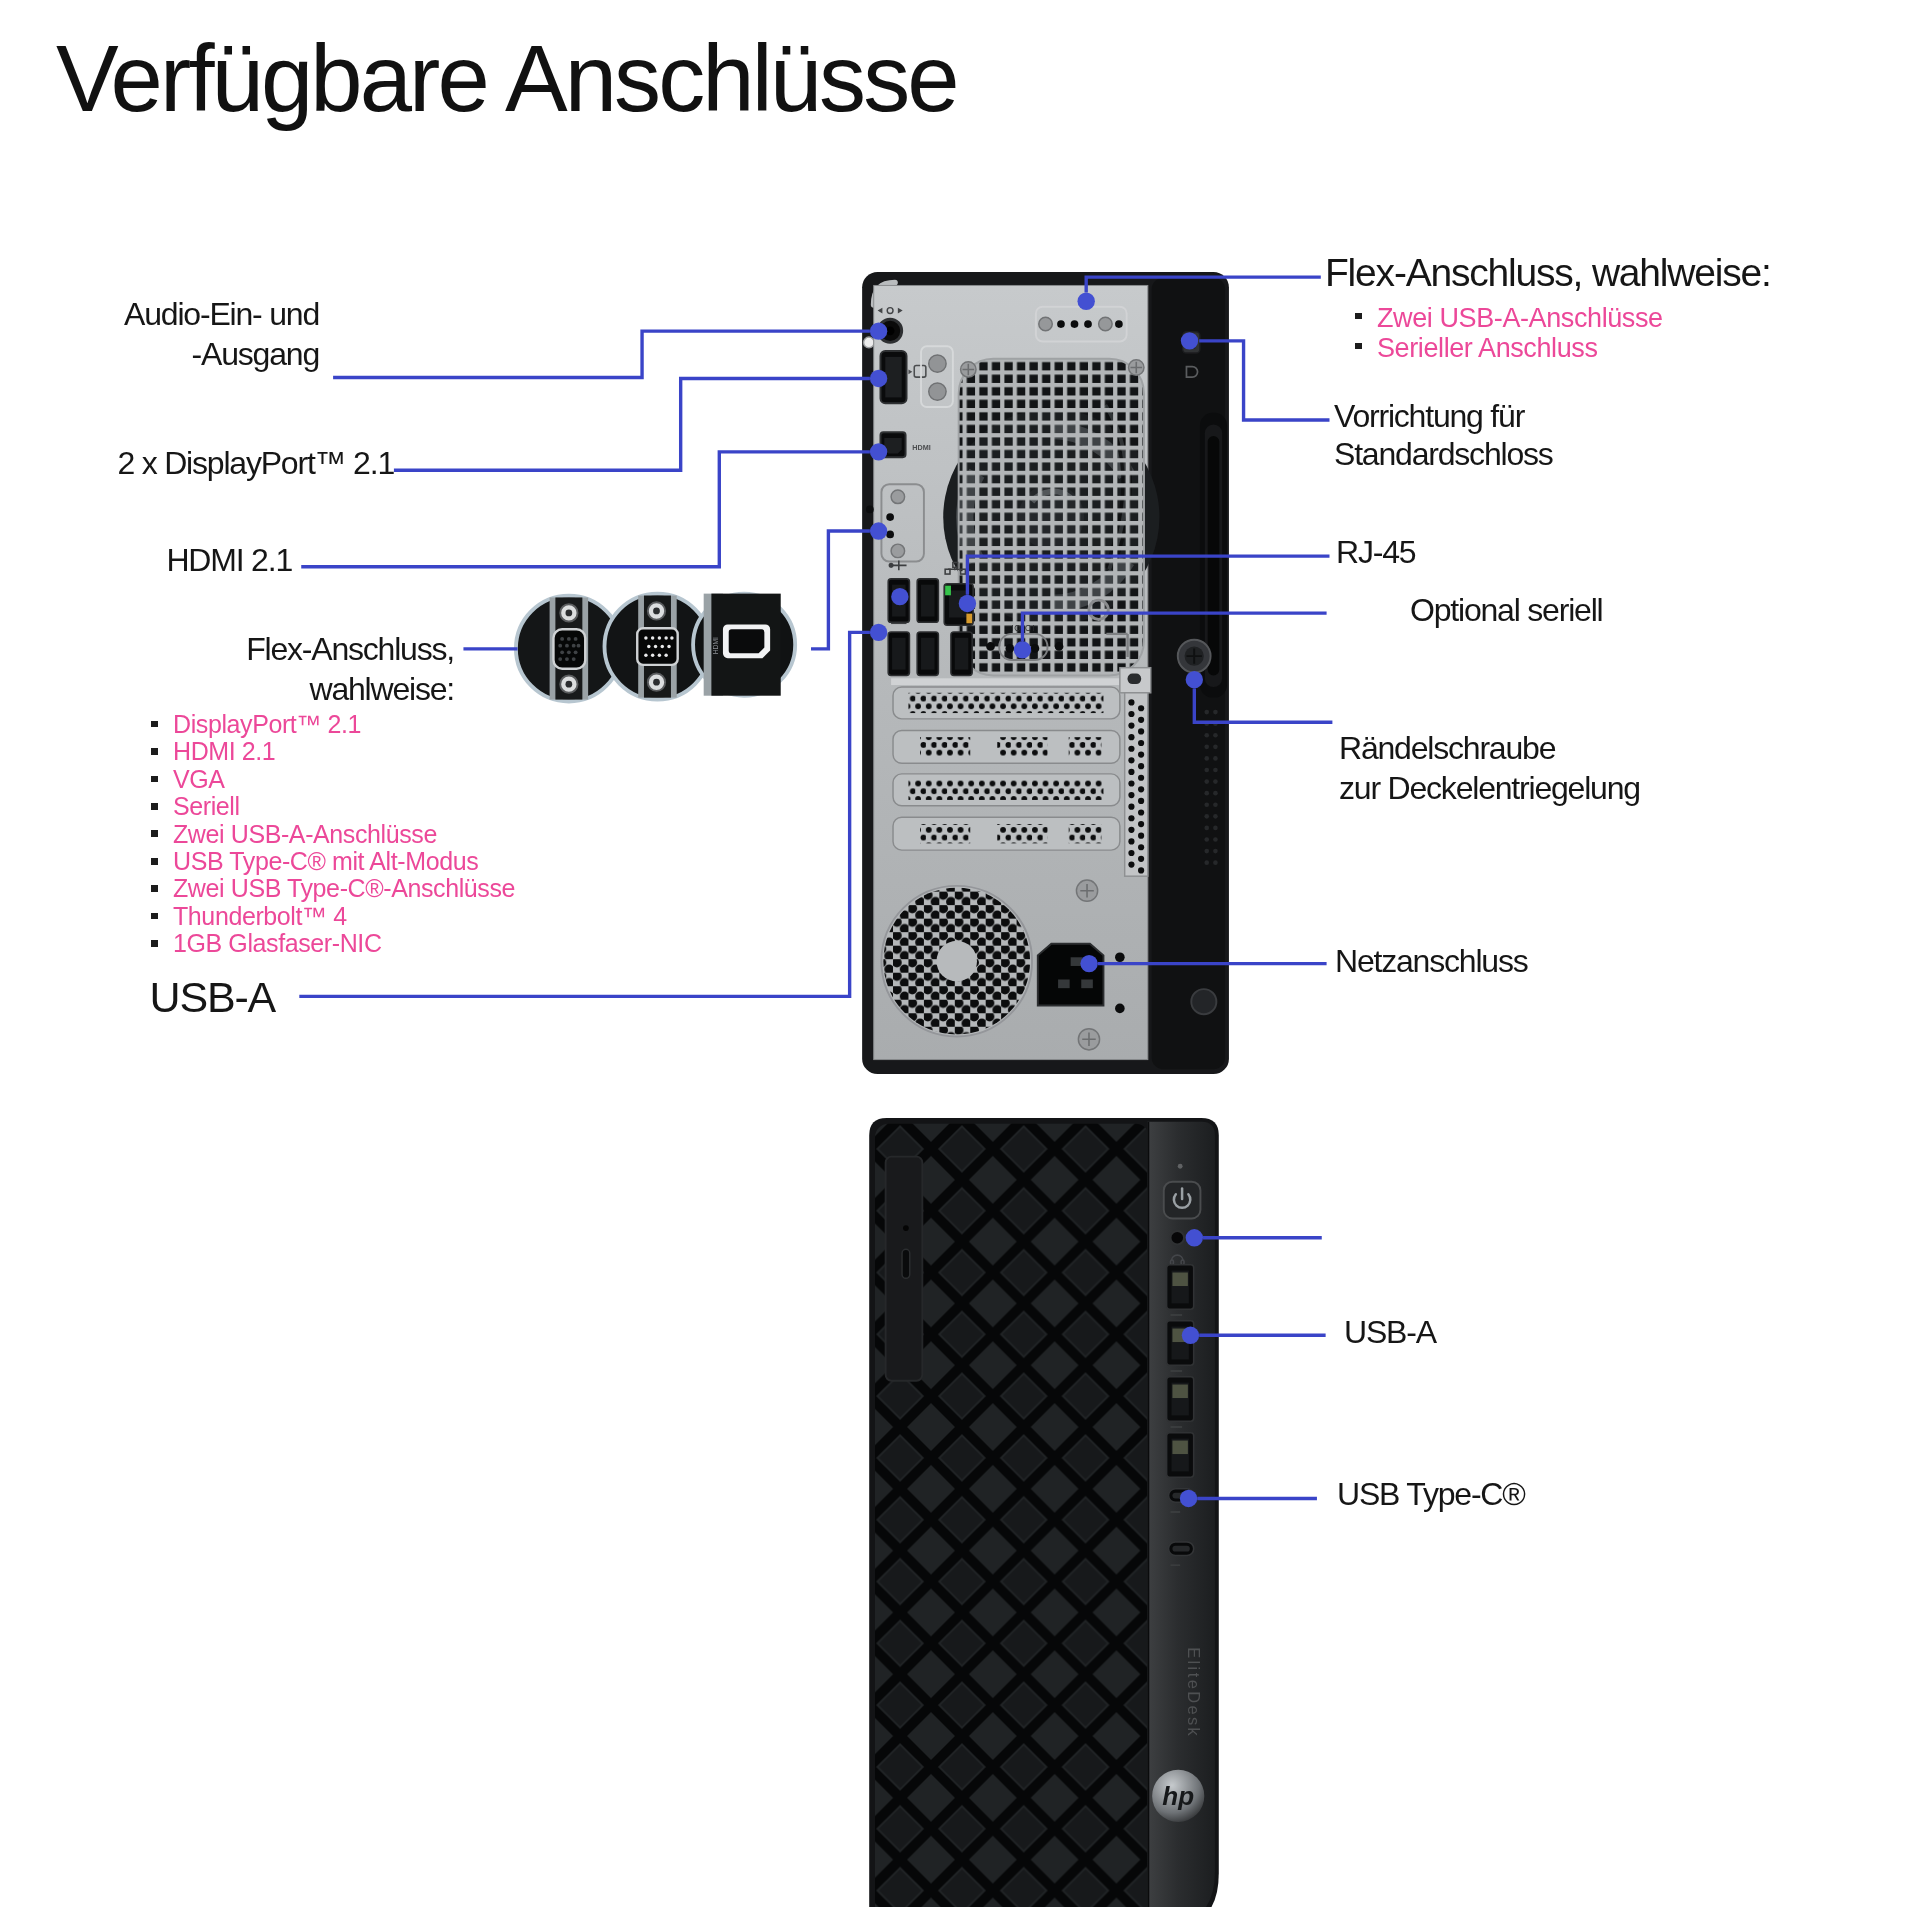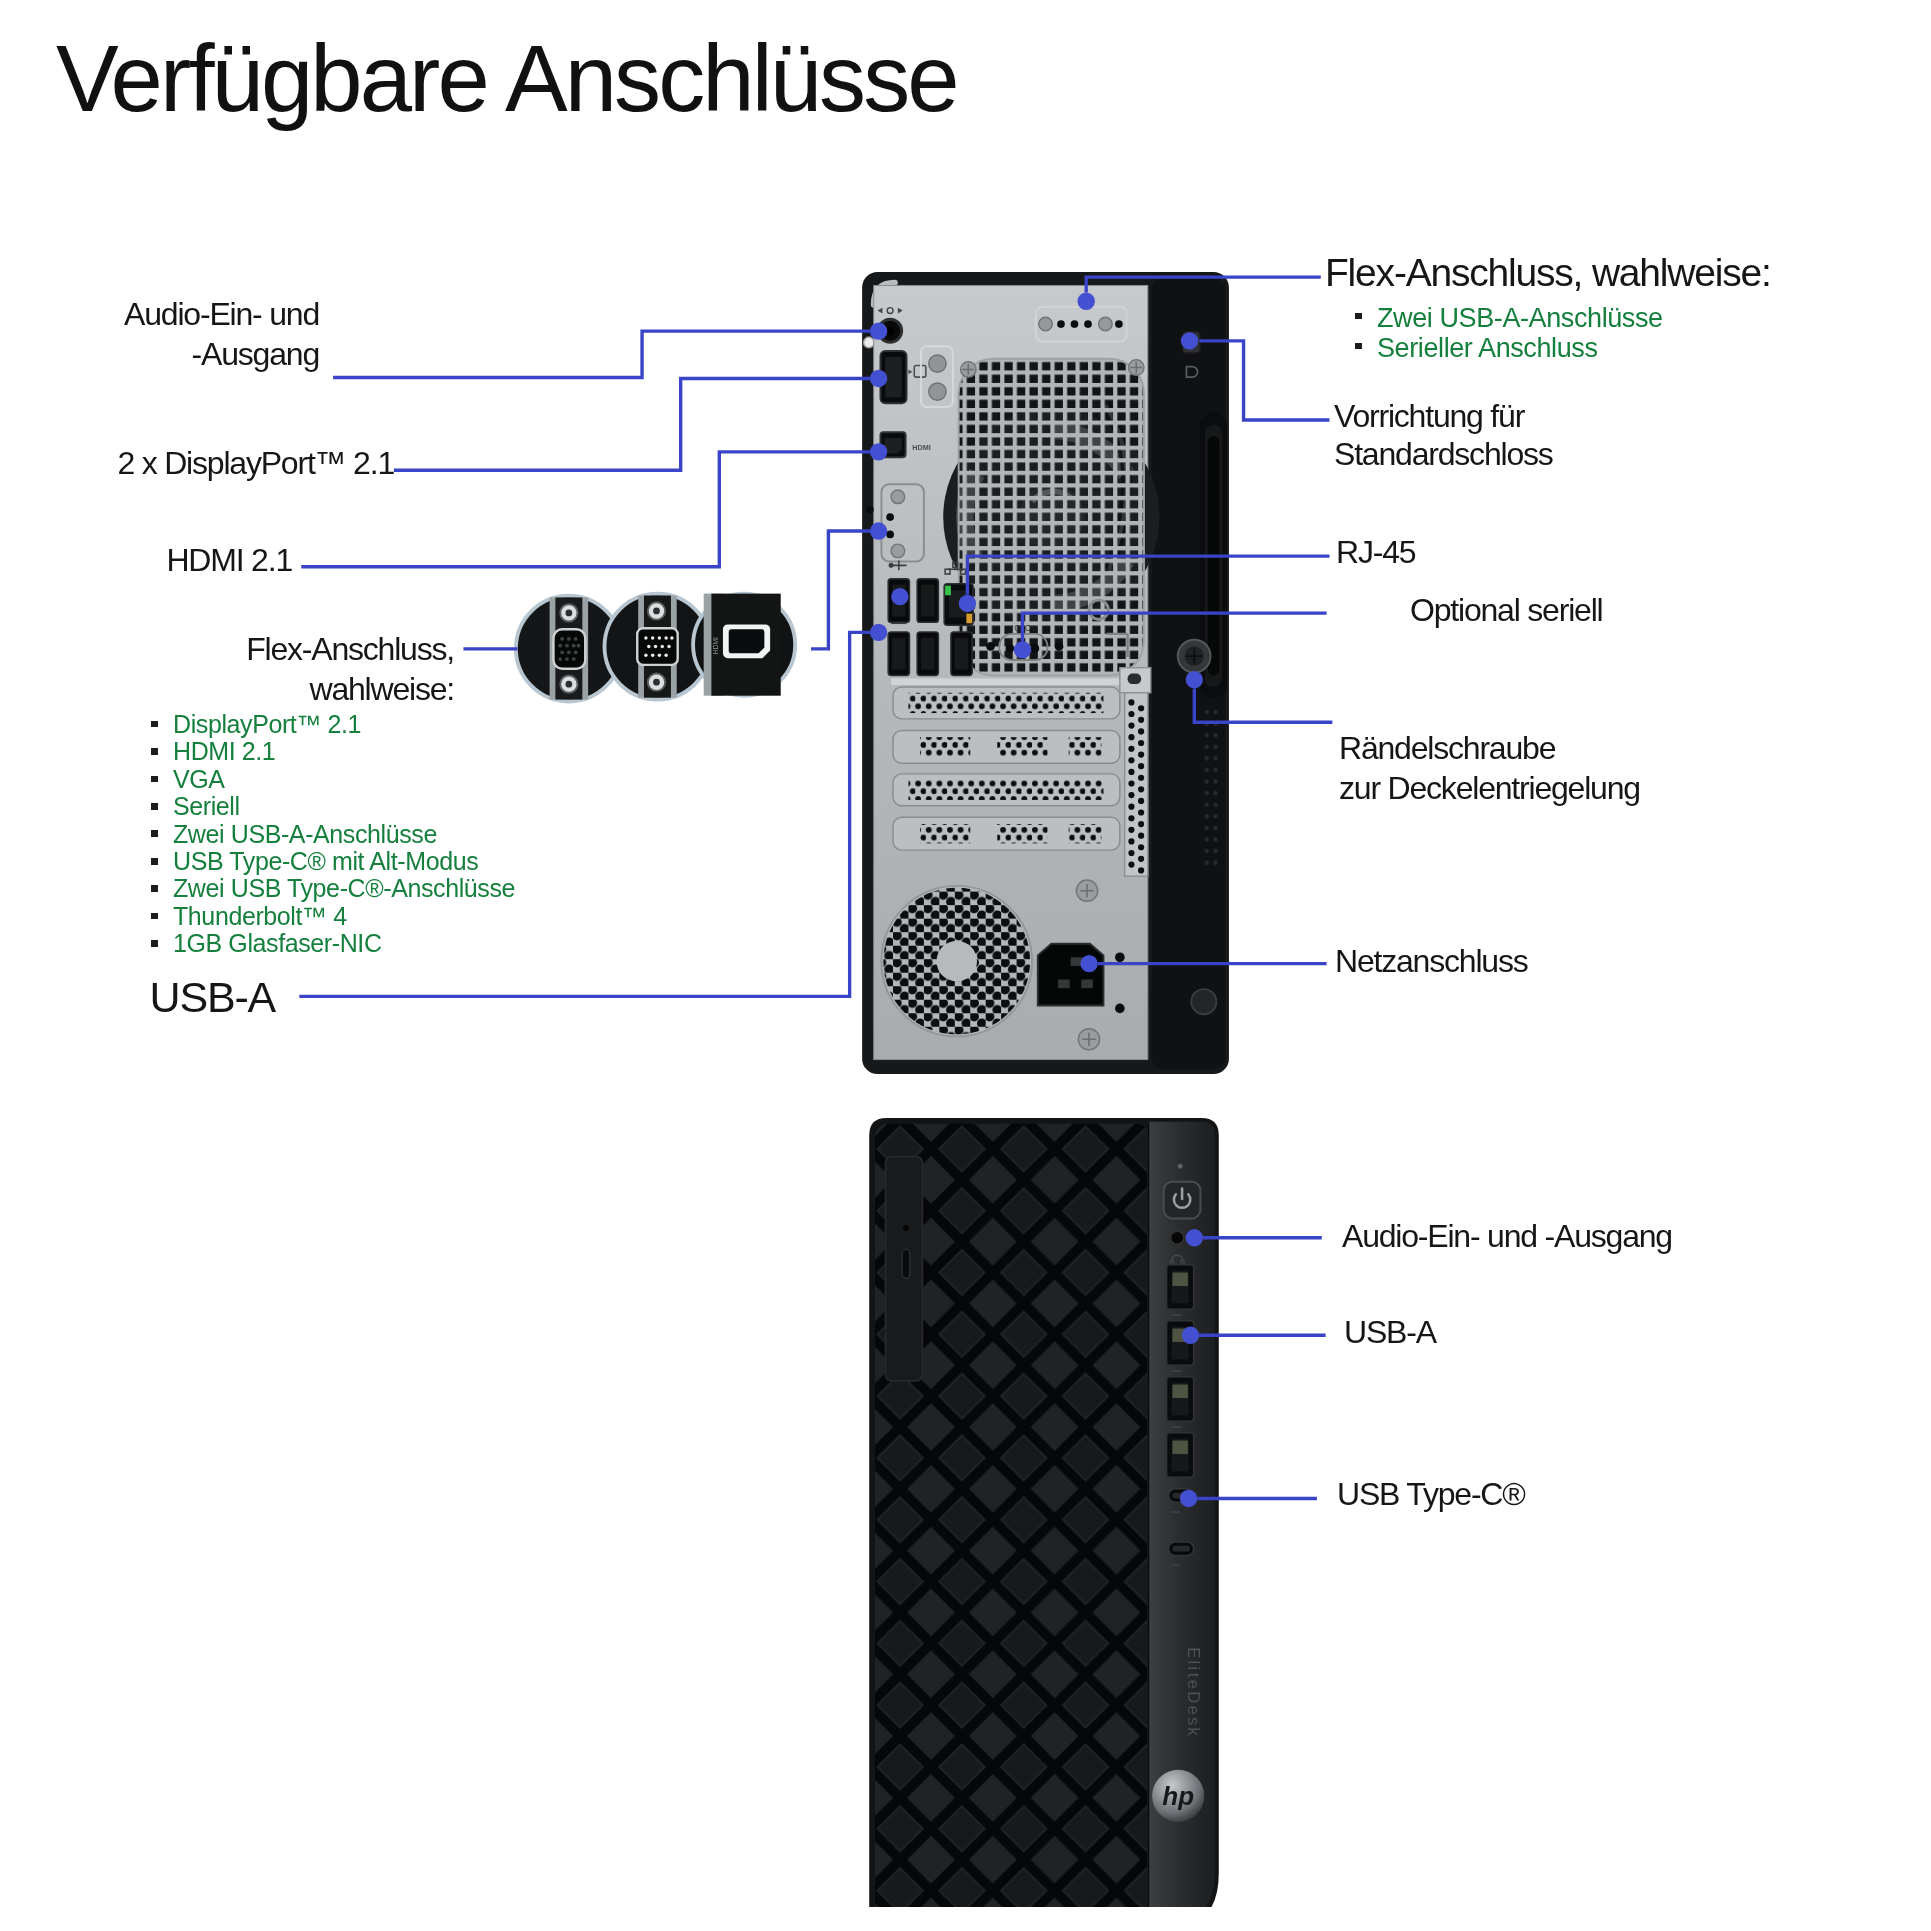--- a/index.html
+++ b/index.html
@@ -1,21 +1,21 @@
 <!DOCTYPE html>
 <html><head>
 <meta charset="utf-8">
 <style>
   html,body{margin:0;padding:0;background:#fff;}
   .page{position:relative;width:1931px;height:1907px;background:#ffffff;overflow:hidden;
         font-family:"Liberation Sans",sans-serif;color:#1a1a1a;}
   .title{position:absolute;left:56px;top:25px;font-size:94px;letter-spacing:-2.9px;color:#111;white-space:nowrap;}
   .lbl{position:absolute;font-size:32px;letter-spacing:-1.2px;line-height:1.24;white-space:nowrap;color:#161616;}
   .lbl.r{text-align:right;}
-  .blist{position:absolute;list-style:none;margin:0;padding:0;font-size:25px;letter-spacing:-0.4px;color:#15803d;}
+  .blist{position:absolute;list-style:none;margin:0;padding:0;font-size:25px;letter-spacing:-0.4px;color:#ec4899;}
   .blist li{position:relative;padding-left:25px;white-space:nowrap;}
   .blist li::before{content:"";position:absolute;left:2.9px;top:9.7px;width:6.8px;height:6.8px;background:#1c1c1c;}
   .blist.left li{line-height:27.4px;}
   .blist.right{font-size:27px;}
   .blist.right li{line-height:30px;}
   svg{position:absolute;display:block;}
   .overlay{pointer-events:none;}
   .cl{stroke:#3a44c8;stroke-width:3.5;fill:none;}
   .cd{fill:#4350d2;}
 </style>
@@ -528,18 +528,17 @@
     <div>Standardschloss</div>
   </div>
   <div class="lbl" style="left:1336px;top:533px;">RJ-45</div>
   <div class="lbl" style="left:1410px;top:591px;">Optional seriell</div>
   <div class="lbl" style="left:1339px;top:697px;line-height:1.24;margin-top:32px;">
     <div>Rändelschraube</div>
     <div>zur Deckelentriegelung</div>
   </div>
   <div class="lbl" style="left:1335px;top:942px;">Netzanschluss</div>
 
-  <div class="lbl" style="left:1342px;top:1217px;">Audio-Ein- und -Ausgang</div>
   <div class="lbl" style="left:1344px;top:1313px;">USB-A</div>
   <div class="lbl" style="left:1337px;top:1475px;">USB Type-C®</div>
 
 </div>
 
 
 </body></html>

